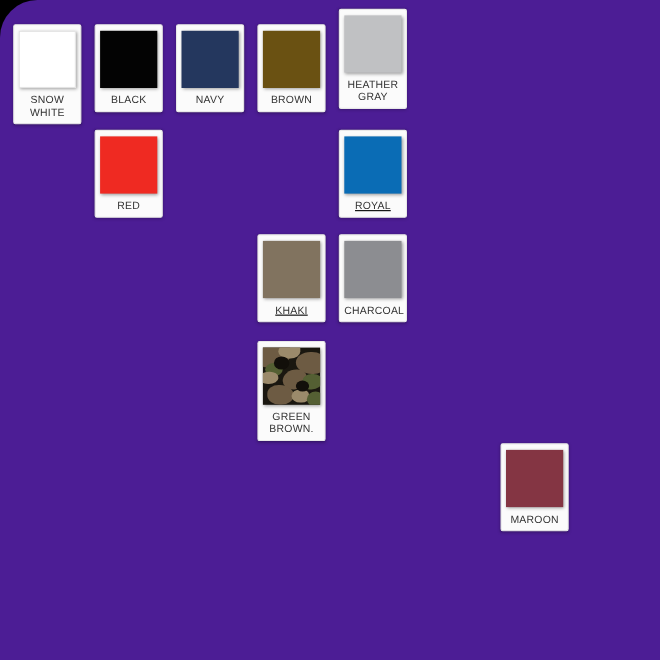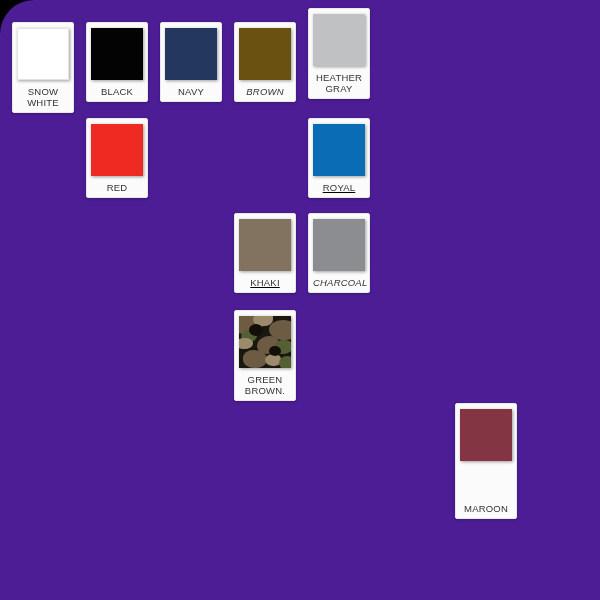--- a/index.html
+++ b/index.html
@@ -80,42 +80,42 @@
 WHITE</div>
       </div>
       <div class="swatch-card" style="left: 86px; top: 22px;">
         <div class="swatch-chip" style="background: rgb(3, 3, 3);"></div>
         <div class="swatch-label">BLACK</div>
       </div>
       <div class="swatch-card" style="left: 160px; top: 22px;">
         <div class="swatch-chip" style="background: rgb(36, 55, 94);"></div>
         <div class="swatch-label">NAVY</div>
       </div>
-      <div class="swatch-card" style="left: 234px; top: 22px; font-style: italic;">
+      <div class="swatch-card" style="left: 234px; top: 22px;">
         <div class="swatch-chip" style="background: rgb(106, 81, 18);"></div>
         <div class="swatch-label">BROWN</div>
       </div>
       <div class="swatch-card" style="left: 308px; top: 8px;">
         <div class="swatch-chip" style="background: rgb(192, 193, 195);"></div>
         <div class="swatch-label">HEATHER
 GRAY</div>
       </div>
       <div class="swatch-card" style="left: 86px; top: 118px; align-items: center;">
         <div class="swatch-chip" style="background: rgb(239, 42, 34);"></div>
         <div class="swatch-label">RED</div>
       </div>
       <div class="swatch-card" style="left: 308px; top: 118px; text-decoration: underline;">
         <div class="swatch-chip" style="background: rgb(10, 108, 181);"></div>
         <div class="swatch-label">ROYAL</div>
       </div>
       <div class="swatch-card" style="left: 234px; top: 213px; text-decoration: underline;">
         <div class="swatch-chip" style="background: rgb(129, 115, 95);"></div>
         <div class="swatch-label">KHAKI</div>
       </div>
-      <div class="swatch-card" style="left: 308px; top: 213px; font-style: italic;">
+      <div class="swatch-card" style="left: 308px; top: 213px;">
         <div class="swatch-chip" style="background: rgb(140, 141, 145);"></div>
         <div class="swatch-label">CHARCOAL</div>
       </div>
       <div class="swatch-card" style="left: 234px; top: 310px;">
         <div class="swatch-chip camo-base" style="background: rgb(26, 23, 16);">
           <span class="camo-blob" style="background: rgb(109, 91, 67); left: -8px; top: -6px; width: 34px; height: 24px; border-radius: 55% 45% 60% 40%;"></span>
           <span class="camo-blob" style="background: rgb(155, 138, 107); left: 14px; top: -4px; width: 20px; height: 14px; border-radius: 60% 40% 50% 50%;"></span>
           <span class="camo-blob" style="background: rgb(109, 91, 67); left: 30px; top: 4px; width: 28px; height: 20px; border-radius: 50% 50% 45% 55%;"></span>
           <span class="camo-blob" style="background: rgb(84, 95, 51); left: 2px; top: 14px; width: 16px; height: 12px; border-radius: 50%;"></span>
           <span class="camo-blob" style="background: rgb(155, 138, 107); left: -4px; top: 22px; width: 18px; height: 11px; border-radius: 55% 45% 50% 50%;"></span>
@@ -123,18 +123,18 @@
           <span class="camo-blob" style="background: rgb(84, 95, 51); left: 36px; top: 24px; width: 18px; height: 14px; border-radius: 50% 50% 60% 40%;"></span>
           <span class="camo-blob" style="background: rgb(109, 91, 67); left: 4px; top: 34px; width: 24px; height: 18px; border-radius: 45% 55% 50% 50%;"></span>
           <span class="camo-blob" style="background: rgb(155, 138, 107); left: 26px; top: 38px; width: 16px; height: 12px; border-radius: 55% 45% 45% 55%;"></span>
           <span class="camo-blob" style="background: rgb(84, 95, 51); left: 40px; top: 40px; width: 16px; height: 14px; border-radius: 50%;"></span>
           <span class="camo-blob" style="background: rgb(18, 15, 10); left: 10px; top: 8px; width: 14px; height: 12px; border-radius: 50%;"></span>
           <span class="camo-blob" style="background: rgb(18, 15, 10); left: 30px; top: 30px; width: 12px; height: 10px; border-radius: 50%;"></span>
         </div>
         <div class="swatch-label">GREEN
 BROWN.</div>
       </div>
-      <div class="swatch-card" style="left: 455px; top: 403px; gap: 36px;">
+      <div class="swatch-card" style="left: 455px; top: 403px;">
         <div class="swatch-chip" style="background: rgb(132, 53, 67);"></div>
         <div class="swatch-label">MAROON</div>
       </div>
     </div>
 </div>
 
 </body></html>

